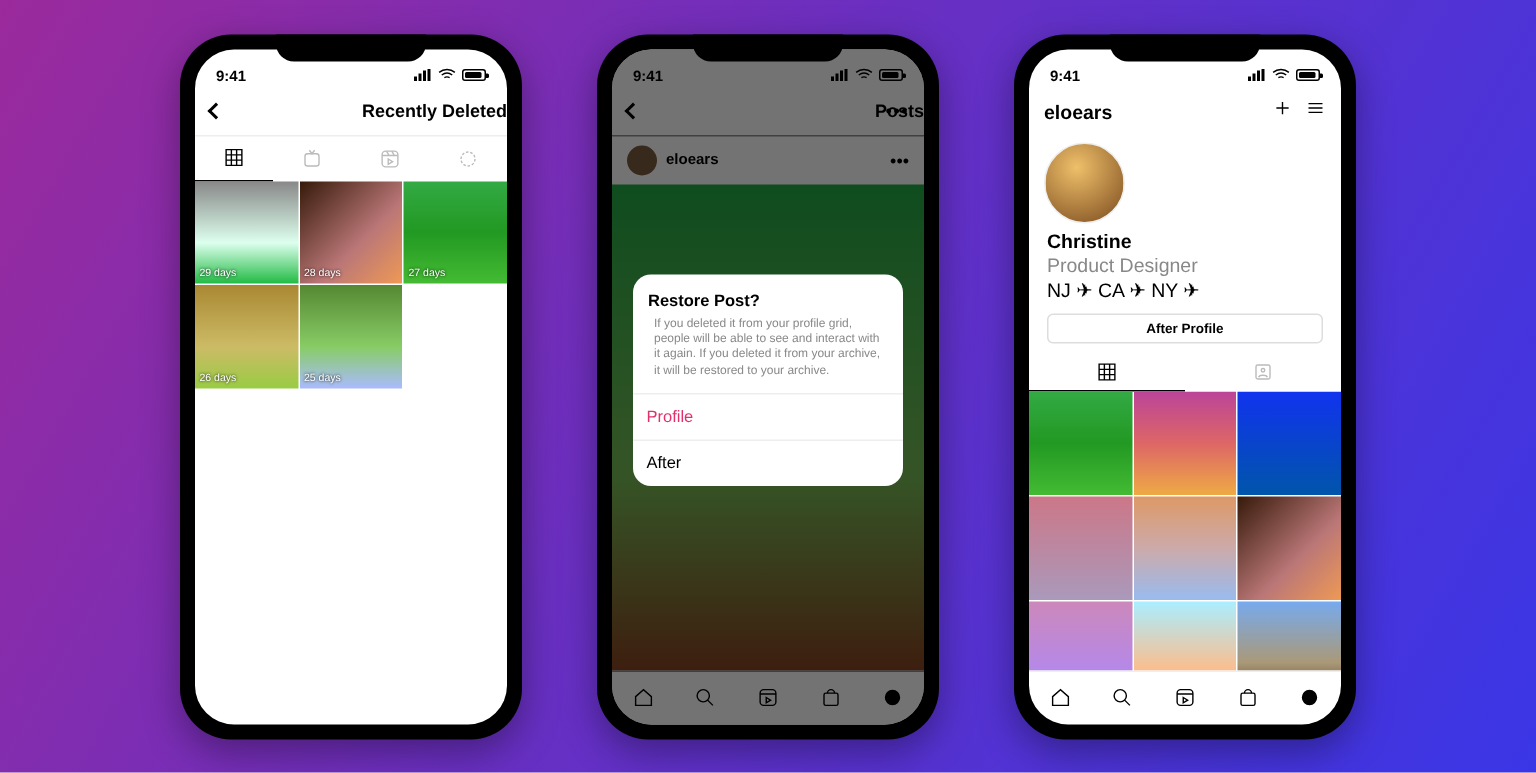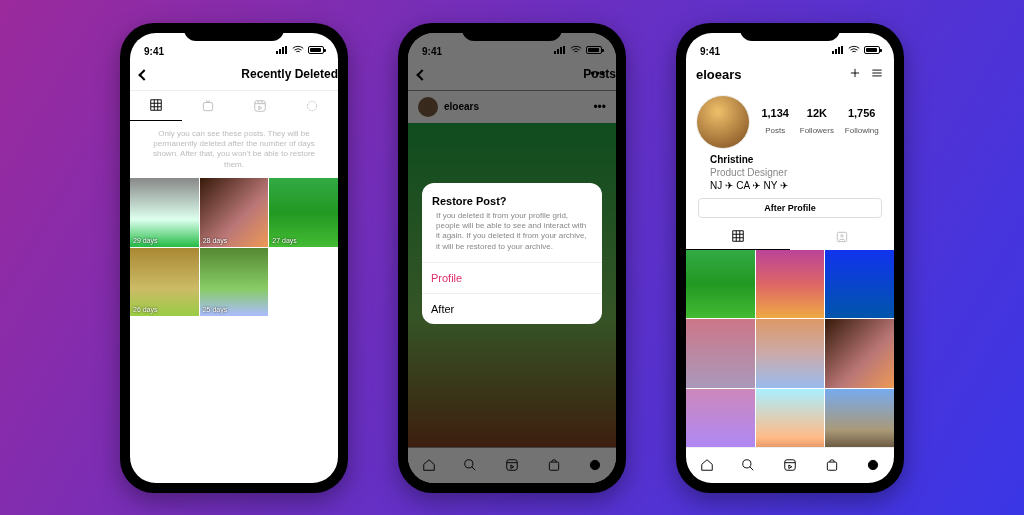--- a/index.html
+++ b/index.html
@@ -66,21 +66,21 @@
   .p2 .status,.p2 .hdr,.p2 .userrow,.p2 .tabbar{filter:brightness(.6);}
 
   
   .p3 .hdr{border:none;justify-content:flex-start;padding:0 10px;gap:8px;}
   .p3 .hdr .title{font-size:13px;}
   .prow{display:flex;align-items:center;padding:4px 10px;gap:6px;}
   .bigava{width:54px;height:54px;border-radius:50%;background:radial-gradient(circle at 40% 30%,#efc06a,#7a4a1e);flex:none;border:1px solid #eee;}
   .stats{flex:1;display:flex;justify-content:space-around;text-align:center;}
   .stats b{display:block;font-size:11px;}
   .stats span{font-size:8px;color:#555;}
-  .bio{padding:0 12px 6px;font-size:10px;line-height:1.3;margin-left:12px;}
+  .bio{padding:0 12px 6px;font-size:13px;line-height:1.3;}
   .bio .name{font-weight:600;}
   .bio .sub{color:#888;}
   .editbtn{margin:0 12px 6px;border:1px solid #ddd;border-radius:4px;text-align:center;font-size:9px;font-weight:600;padding:4px;}
   .ptabs{display:flex;height:26px;}
   .ptabs div{flex:1;display:flex;align-items:center;justify-content:center;color:#bbb;}
   .ptabs div.active{color:#000;border-bottom:1px solid #000;}
   .pg{display:grid;grid-template-columns:repeat(3,1fr);gap:1px;flex:1;overflow:hidden;}
   .pg div{aspect-ratio:1;}
 
   
@@ -141,21 +141,20 @@
             <rect x="3" y="3" width="18" height="18" rx="4"></rect>
             <path d="M3 8h18M8 3l3 5M14 3l3 5M10 12l5 3-5 3z"></path>
           </svg>
         </div>
       <div>
           <svg viewBox="0 0 24 24" style="stroke:#bbb">
             <circle cx="12" cy="12" r="8" stroke-dasharray="3 2"></circle>
           </svg>
         </div>
     </div>
-    <div class="info">Only you can see these posts. They will be permanently deleted after the number of days shown. After that, you won't be able to restore them.</div>
     <div class="grid3">
       <div class="thumb c1">
           <span class="lbl">29 days</span>
         </div>
       <div class="thumb c2">
           <span class="lbl">28 days</span>
         </div>
       <div class="thumb c3">
           <span class="lbl">27 days</span>
         </div>
@@ -243,25 +242,20 @@
       <span class="title">eloears</span>
       <span style="margin-left:auto"><svg viewBox="0 0 24 24">
             <path d="M12 5v14M5 12h14"></path>
           </svg></span>
       <span><svg viewBox="0 0 24 24">
             <path d="M4 7h16M4 12h16M4 17h16"></path>
           </svg></span>
     </div>
     <div class="prow">
       <div class="bigava"></div>
-      <div class="stats">
-        <div><b>1,134</b><span>Posts</span></div>
-        <div><b>12K</b><span>Followers</span></div>
-        <div><b>1,756</b><span>Following</span></div>
-      </div>
     </div>
     <div class="bio">
       <div class="name">Christine</div>
       <div class="sub">Product Designer</div>
       <div>NJ ✈ CA ✈ NY ✈</div>
     </div>
     <div class="editbtn">After Profile</div>
     <div class="ptabs">
       <div class="active">
           <svg viewBox="0 0 24 24">

